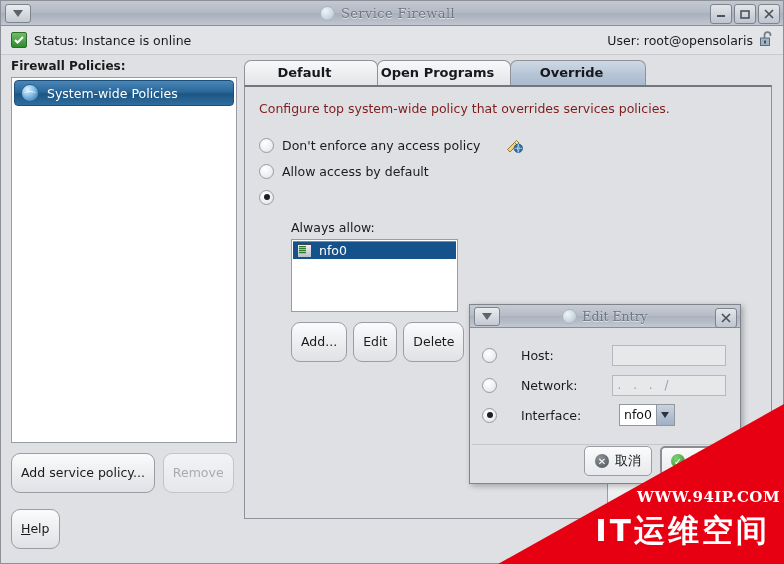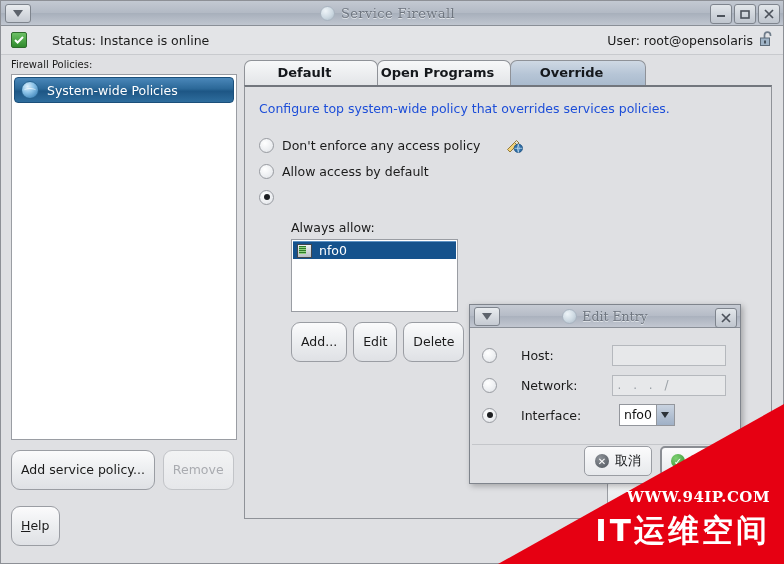--- a/index.html
+++ b/index.html
@@ -68,41 +68,41 @@
 
   
   .statusbar {
     height: 28px;
     display: flex; align-items: center;
     padding: 0 8px 0 10px;
     background: #e3e4e7;
     border-bottom: 1px solid #c8cace;
     position: relative;
   }
-  .status-left { display: flex; align-items: center; gap: 25px; }
+  .status-left { display: flex; align-items: center; gap: 7px; }
   .status-text { font-size: 12.5px; color: #1b1b1b; }
   .status-right {
     position: absolute; right: 8px; top: 0; height: 28px;
     display: flex; align-items: center; gap: 6px;
   }
   .chk-icon {
     width: 14px; height: 14px; border: 1px solid #2d6a2b;
     background: linear-gradient(to bottom, #6cc065, #2f8a2c);
     border-radius: 2px;
     display: flex; align-items: center; justify-content: center;
   }
 
   
   .content { position: relative; height: 510px; }
 
   
   .left-pane {
     position: absolute; left: 10px; top: 4px; width: 228px;
   }
-  .pane-label { font-size: 10px; color: #1b1b1b; margin-bottom: 4px; }
+  .pane-label { font-size: 12px; color: #1b1b1b; margin-bottom: 4px; font-weight: bold; }
   .policy-list {
     width: 226px; height: 366px;
     background: #ffffff;
     border: 1px solid #9a9da3;
     box-sizing: border-box;
     padding: 2px;
   }
   .policy-item {
     display: flex; align-items: center; gap: 8px;
     height: 26px; padding: 0 6px;
@@ -169,21 +169,21 @@
   .tabpanel {
     border: 1px solid #8f9298;
     border-top: 2px solid #72767d;
     background: #dfe0e3;
     height: 434px;
     box-sizing: border-box;
     padding: 14px 0 0 14px;
     position: relative;
     width: 528px;
   }
-  .panel-desc { font-size: 12.5px; color: #1d4ed8; }
+  .panel-desc { font-size: 12.5px; color: #7f1d1d; }
 
   .radios { margin-top: 16px; }
   .radio-row { display: flex; align-items: center; gap: 8px; height: 26px; }
   .radio {
     width: 13px; height: 13px; border-radius: 50%;
     border: 1px solid #989ba1;
     background: radial-gradient(circle at 38% 32%, #ffffff 0%, #eceef1 60%, #dcdee2 100%);
     flex: none;
     display: flex; align-items: center; justify-content: center;
   }
@@ -301,21 +301,21 @@
   #watermark {
     position: absolute; right: 0; bottom: 0; width: 286px; height: 160px;
     z-index: 60; pointer-events: none;
   }
   #watermark .tri {
     position: absolute; inset: 0;
     background: #e60012;
     clip-path: polygon(100% 0, 100% 100%, 0 100%);
   }
   .wm-url {
-    position: absolute; right: 14px; bottom: 58px;
+    position: absolute; right: 4px; bottom: 58px;
     color: #fff; font-family: "DejaVu Serif", serif;
     font-weight: bold; font-size: 15px; letter-spacing: .5px;
   }
   .wm-cn {
     position: absolute; right: 14px; bottom: 12px;
     color: #fff; font-family: "DejaVu Sans", sans-serif;
     font-weight: bold; font-size: 31px; letter-spacing: 3px;
   }
 </style>
 </head>

